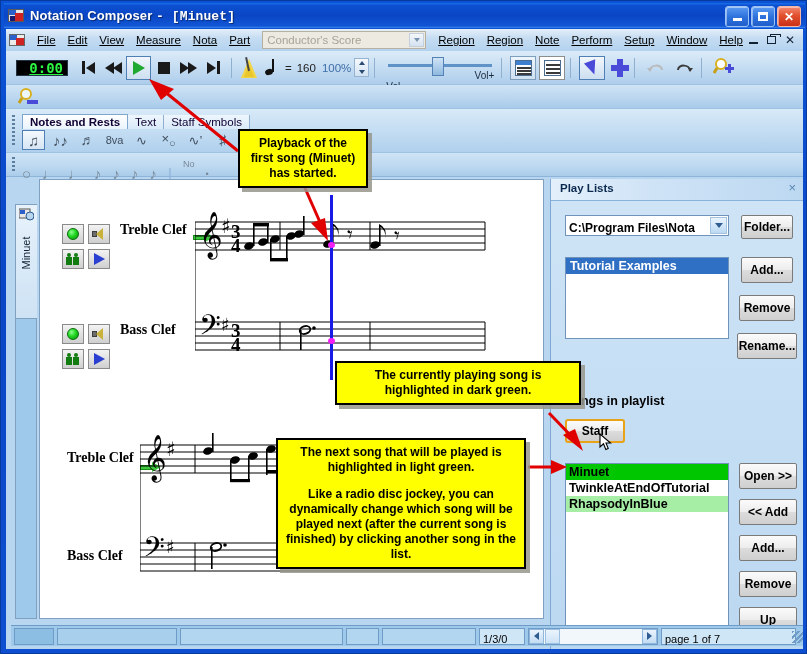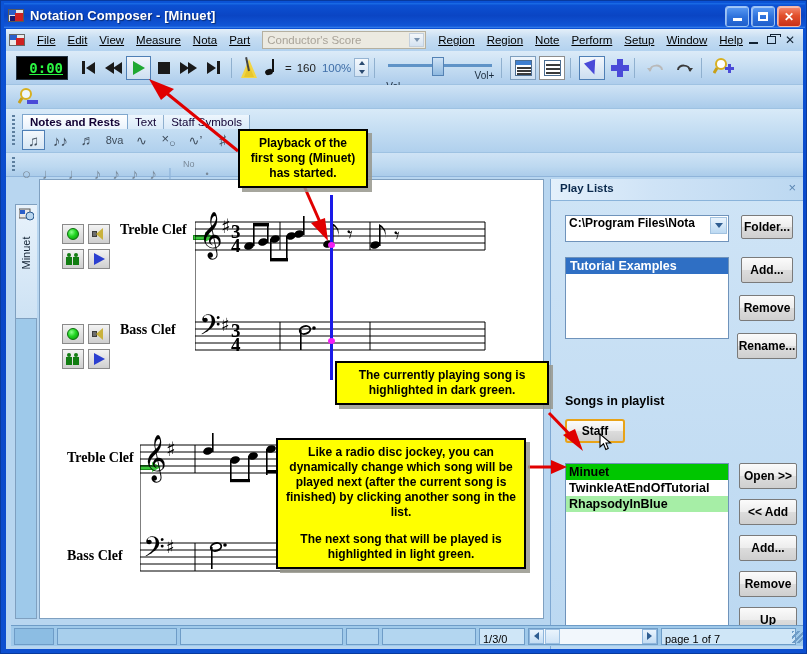--- a/index.html
+++ b/index.html
@@ -33,21 +33,21 @@
   }
   .title-icon .s1 { position:absolute; left:0; top:1px; width:16px; height:13px; background:#e8e8e8; border:1px solid #5a5a5a;}
   .title-icon .s2 { position:absolute; left:1px; top:2px; width:7px; height:5px; background:#2b5fc9;}
   .title-icon .s3 { position:absolute; left:7px; top:5px; width:8px; height:8px; background:#cf2222;}
   .title-icon .s4 { position:absolute; left:2px; top:8px; width:5px; height:5px; background:#1a1a6e;}
   .title-text {
     color:#fff; font-size:13px; font-weight:bold; letter-spacing:0.1px;
     text-shadow: 1px 1px 1px rgba(0,0,0,0.45);
     white-space: nowrap;
   }
-  .title-text .doc { font-weight:bold; }
+  .title-text .doc { font-weight:bold;font-family:Liberation Mono, monospace; }
   .win-btns { position:absolute; right:4px; top:3px; display:flex; gap:2px; }
   .wbtn {
     width:24px; height:21px; border-radius:3px;
     border:1px solid #9cc4f5;
     background: linear-gradient(to bottom,#5b9bf3 0%,#2f73dd 50%,#1f5ecb 100%);
     display:flex; align-items:center; justify-content:center;
     box-shadow: inset 1px 1px 0 rgba(255,255,255,0.45);
   }
   .wbtn.close {
     background: linear-gradient(to bottom,#f48a72 0%,#e2502c 45%,#c9301a 100%);
@@ -95,21 +95,21 @@
   .mw .mrect { display:block; width:9px; height:8px; border:1px solid #123; position:relative;}
   .mw .mrect:before { content:""; position:absolute; left:2px; top:-3px; width:9px; height:2px; border:1px solid #123; border-bottom:none;}
 
   
   .toolbar1 {
     position:absolute; left:0; top:22px; width:797px; height:34px;
     background: linear-gradient(to bottom,#dcebf8 0%,#c5ddf2 50%,#aecdec 100%);
     display:flex; align-items:center; border-bottom:1px solid #9fc2e2;
   }
   .lcd {
-    width:52px; height:24px; background:#000; color:#2bf542;
+    width:52px; height:16px; background:#000; color:#2bf542;
     font-family:"DejaVu Sans Mono", monospace; font-size:14px; font-weight:bold;
     display:flex; align-items:center; justify-content:flex-end;
     padding-right:4px; margin-left:10px; border:1px solid #234; flex:none;text-decoration:underline;
   }
   .tbtn {
     width:25px; height:24px; display:flex; align-items:center; justify-content:center;
     flex:none; border:1px solid transparent; position:relative;
   }
   .tbtn.sel { border:1px solid #4f7fb5; background:linear-gradient(to bottom,#f2f6fb,#cddff0); }
   .tri-r { width:0;height:0;border-top:7px solid transparent;border-bottom:7px solid transparent;border-left:12px solid #1fa832;}
@@ -253,22 +253,22 @@
     border-left:1px solid #7fa8d2;
   }
   .pl-title-row {
     position:absolute; left:0; top:0; width:253px; height:22px;
     background: linear-gradient(to right,#e3f0fb 0%,#cfe3f6 40%,#bcd8f1 100%);
     border-bottom:1px solid #8ab3da;
   }
   .pl-title { position:absolute; left:9px; top:3px; font-size:11.5px; font-weight:bold; color:#0b2a4d; }
   .pl-close { position:absolute; right:8px; top:2px; font-size:13px; color:#5b86b3; line-height:14px; }
   .pl-combo {
-    position:absolute; left:14px; top:36px; width:164px; height:27px;
-    background:#fff; border:1px solid #6f93bb; display:flex; align-items:flex-start;
+    position:absolute; left:14px; top:36px; width:164px; height:21px;
+    background:#fff; border:1px solid #6f93bb; display:flex; align-items:flex-end;
   }
   .pl-combo .val { font-size:12px; font-weight:bold; color:#000; padding-left:3px;
                    white-space:nowrap; overflow:hidden; }
   .pl-combo .btn { position:absolute; right:1px; top:1px; width:17px; height:17px;
                    background:linear-gradient(to bottom,#eaf4fd,#bcd9f2); border:1px solid #a3c3e0;
                    display:flex; align-items:center; justify-content:center; }
   .pl-combo .btn .chev2 { width:0;height:0;border-left:4px solid transparent;border-right:4px solid transparent;border-top:5px solid #2f5d91;}
   .pl-list {
     position:absolute; left:14px; top:78px; width:164px; height:82px;
     background:#fff; border:1px solid #6f93bb; overflow:hidden;
@@ -813,24 +813,24 @@
       <line x1="527" y1="466" x2="556" y2="466" stroke="#e00000" stroke-width="3"></line>
       <polygon points="566,466 550,459 550,473" fill="#e00000"></polygon>
     </svg>
 
     <div class="callout" style="left:237px; top:128px; width:130px;">
       <span>Playback of the</span><br>
       <span>first song (Minuet)</span><br>
       <span>has started.</span>
     </div>
 
-    <div class="callout" style="left:334px; top:360px; width:214px;">
+    <div class="callout" style="left:334px; top:360px; width:246px;">
       <span>The currently playing song is</span><br>
       <span>highlighted in dark green.</span>
     </div>
 
     <div class="callout" style="left:275px; top:437px; width:250px;">
+      <p>The next song that will be played is highlighted in light green.</p>
       <p>Like a radio disc jockey, you can dynamically change which song will be played next (after the current song is finished) by clicking another song in the list.</p>
-      <p>The next song that will be played is highlighted in light green.</p>
     </div>
 
   </div>
 </div>
 
 </body></html>

